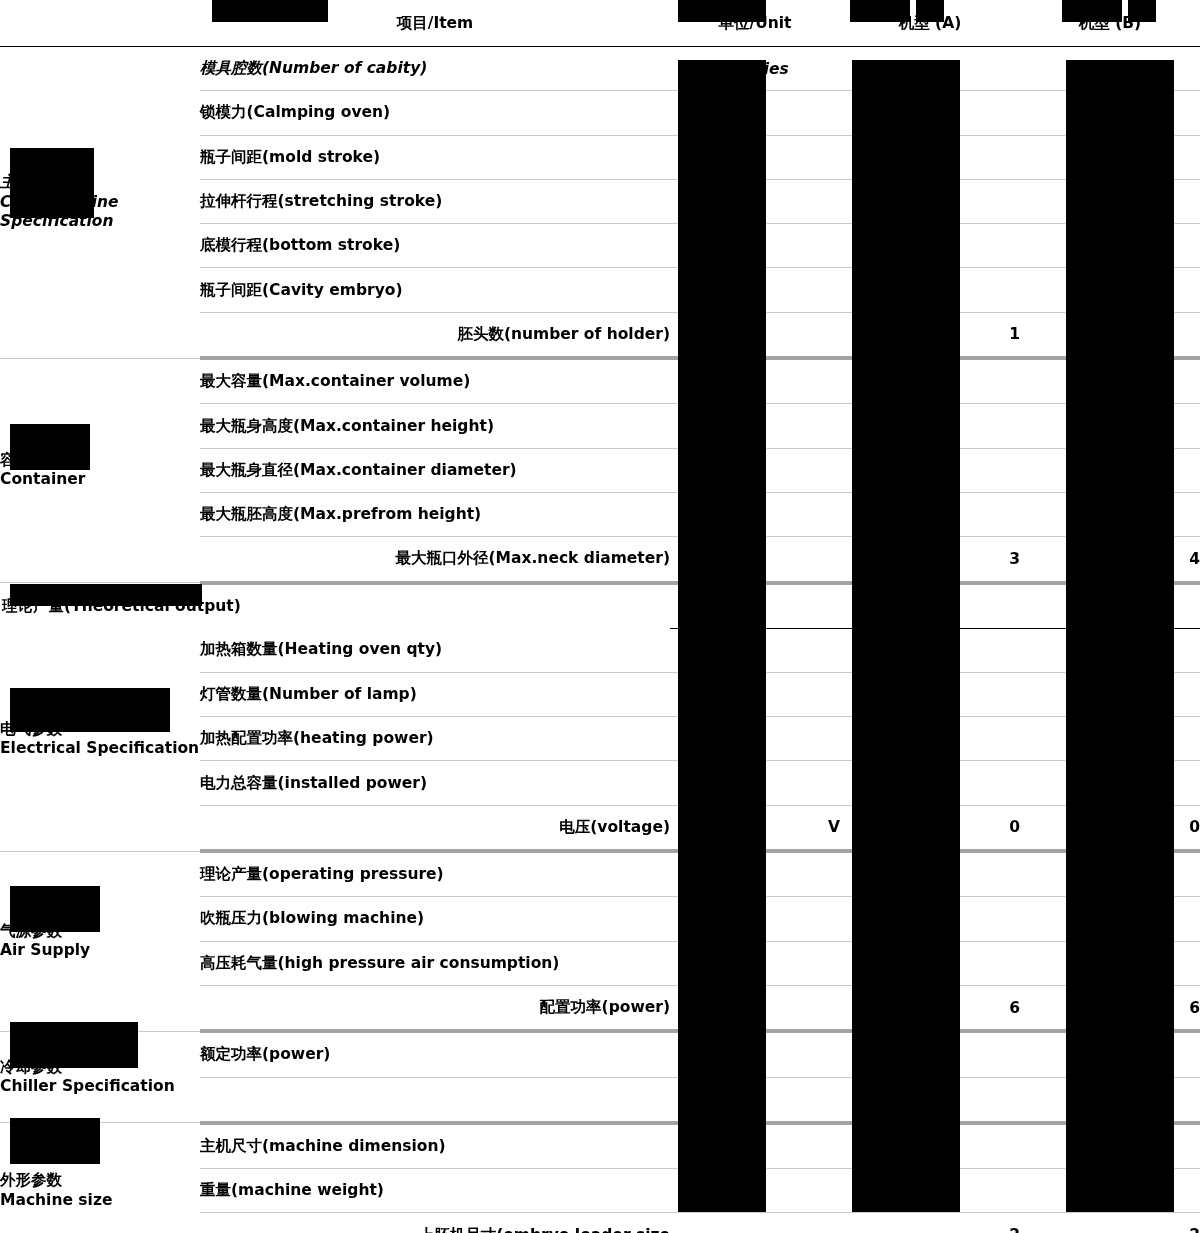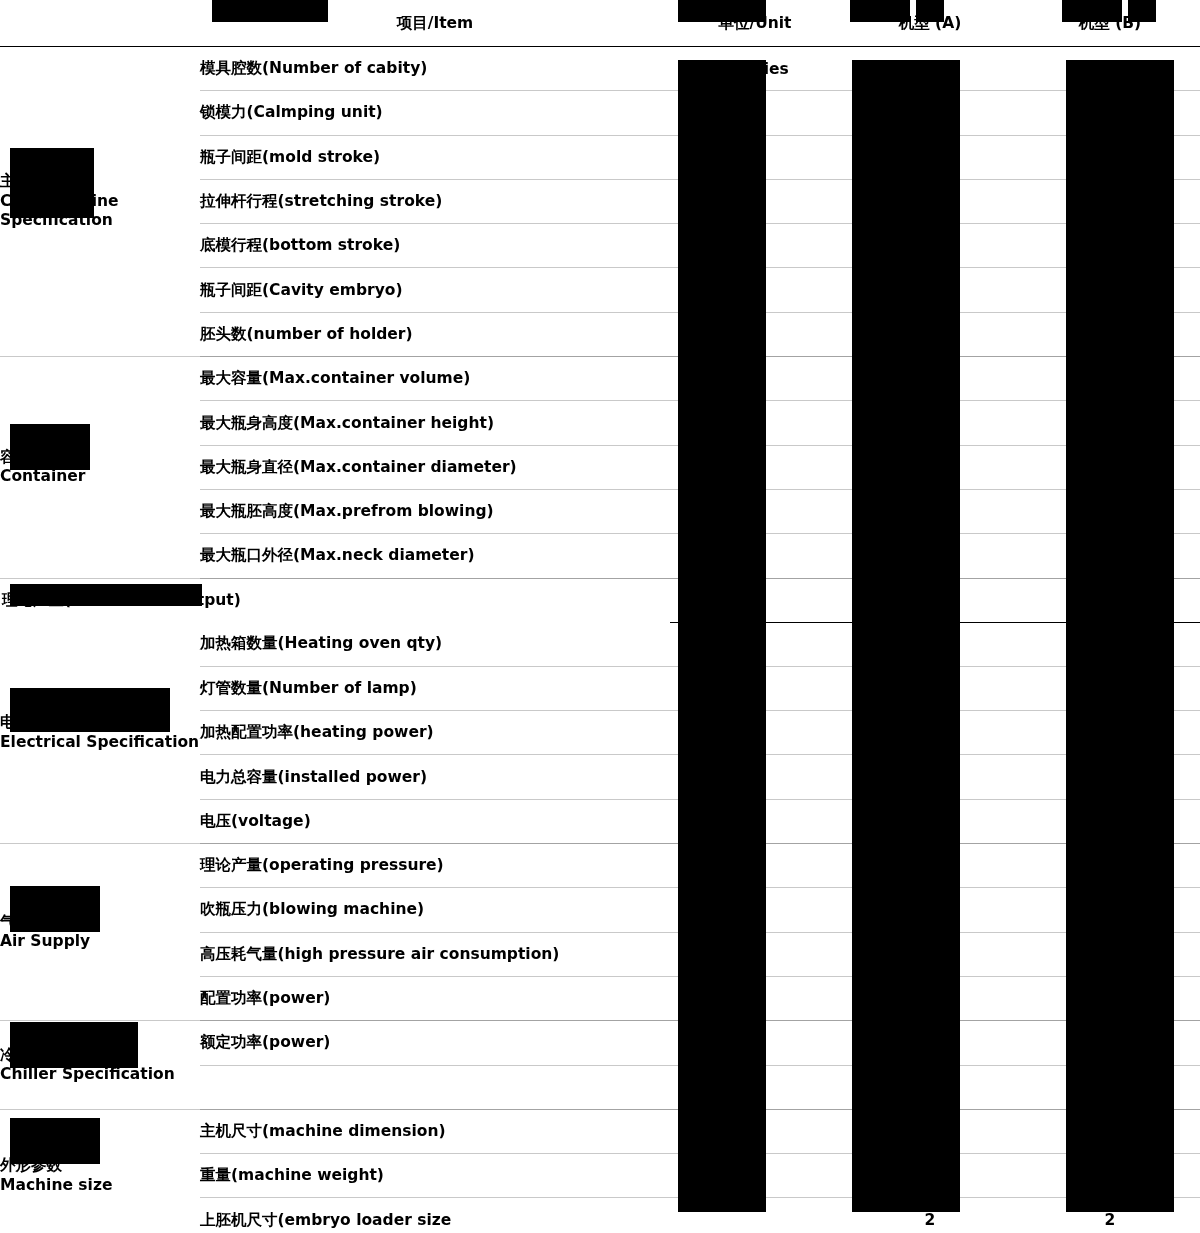--- a/index.html
+++ b/index.html
@@ -64,22 +64,22 @@
   .item-cell {
     padding-left: 8px;
     text-align: left;
     white-space: nowrap;
   }
 
   .val-cell {
     text-align: center;
   }
 
-  .sect-top td { border-top: 1px solid #000; }
-  .sect-bot td { border-bottom: 1px solid #a3a3a3; }
+  .sect-top td { border-top: 1px solid #000; font-style: italic; }
+  .sect-bot td { border-bottom: 4px solid #a3a3a3; text-align: right; }
 
   .full-row td {
     border-top: 1px solid #000;
     border-bottom: 1px solid #000;
     height: 43px;
   }
 
   
   .redact {
     position: absolute;
@@ -111,21 +111,21 @@
       </tr>
 
       <tr class="row sect-top">
         <td class="group-cell" rowspan="7">主机参数<br>Core Machine<br>Specification</td>
         <td class="item-cell">模具腔数(Number of cabity)</td>
         <td class="val-cell">cavities</td>
         <td class="val-cell">6</td>
         <td class="val-cell">6</td>
       </tr>
       <tr class="row">
-        <td class="item-cell">锁模力(Calmping unit)</td>
+        <td class="item-cell">锁模力(Calmping oven)</td>
         <td class="val-cell"></td>
         <td class="val-cell">5</td>
         <td class="val-cell">6</td>
       </tr>
       <tr class="row">
         <td class="item-cell">瓶子间距(mold stroke)</td>
         <td class="val-cell"></td>
         <td class="val-cell">9</td>
         <td class="val-cell">1</td>
       </tr>
@@ -167,21 +167,21 @@
         <td class="val-cell">2</td>
         <td class="val-cell">3</td>
       </tr>
       <tr class="row">
         <td class="item-cell">最大瓶身直径(Max.container diameter)</td>
         <td class="val-cell"></td>
         <td class="val-cell">6</td>
         <td class="val-cell">1</td>
       </tr>
       <tr class="row">
-        <td class="item-cell">最大瓶胚高度(Max.prefrom blowing)</td>
+        <td class="item-cell">最大瓶胚高度(Max.prefrom height)</td>
         <td class="val-cell"></td>
         <td class="val-cell">1</td>
         <td class="val-cell">1</td>
       </tr>
       <tr class="row sect-bot">
         <td class="item-cell">最大瓶口外径(Max.neck diameter)</td>
         <td class="val-cell"></td>
         <td class="val-cell">3</td>
         <td class="val-cell">4</td>
       </tr>

